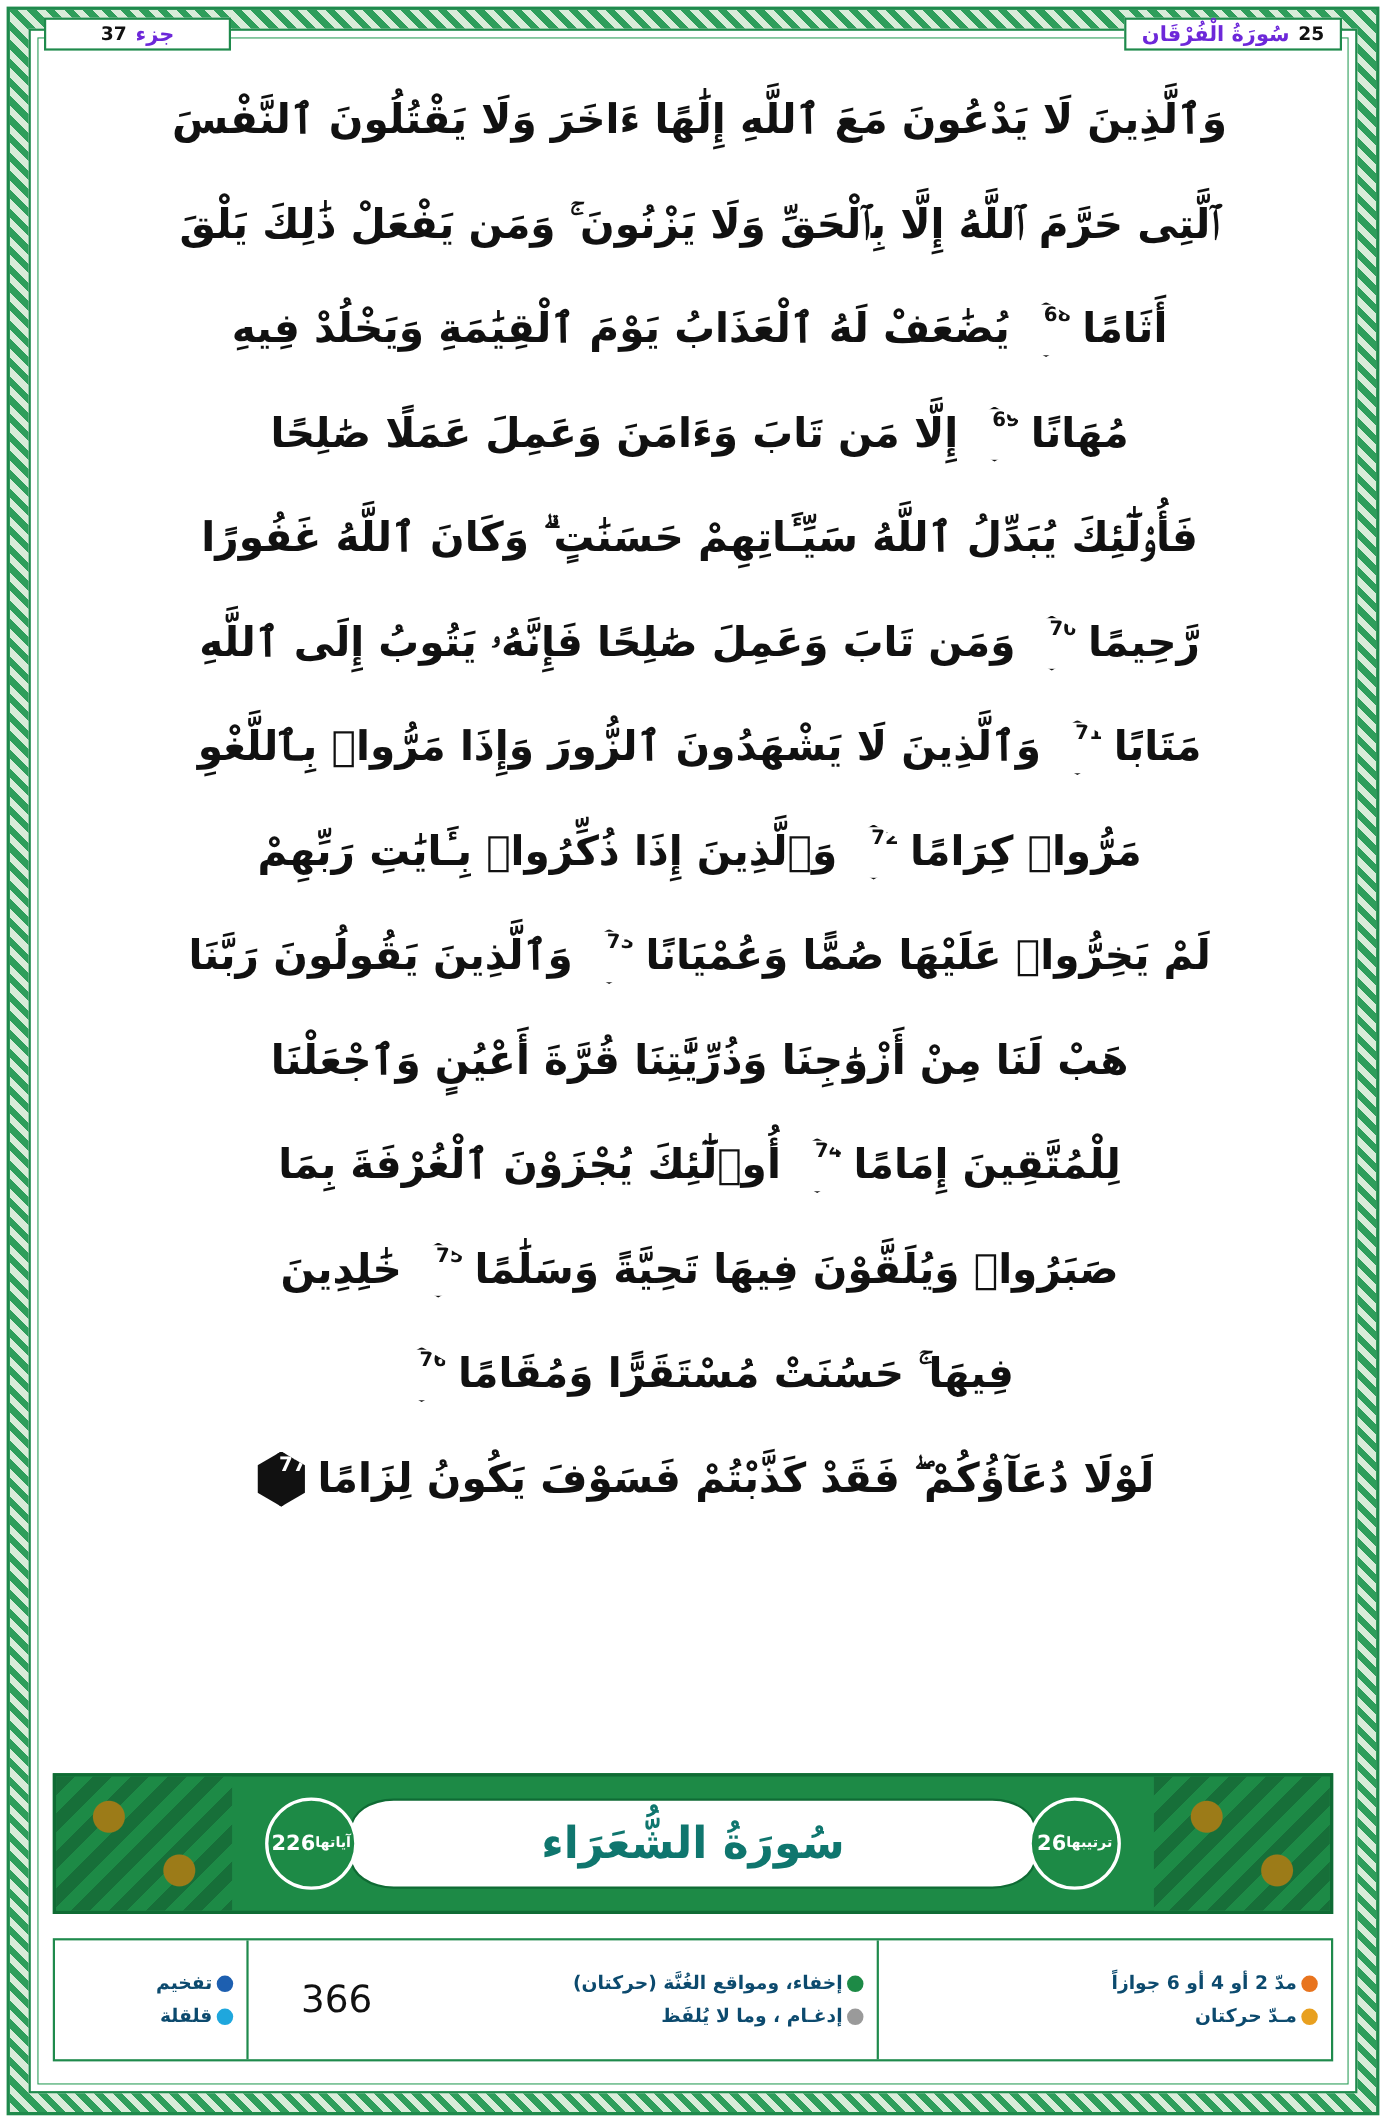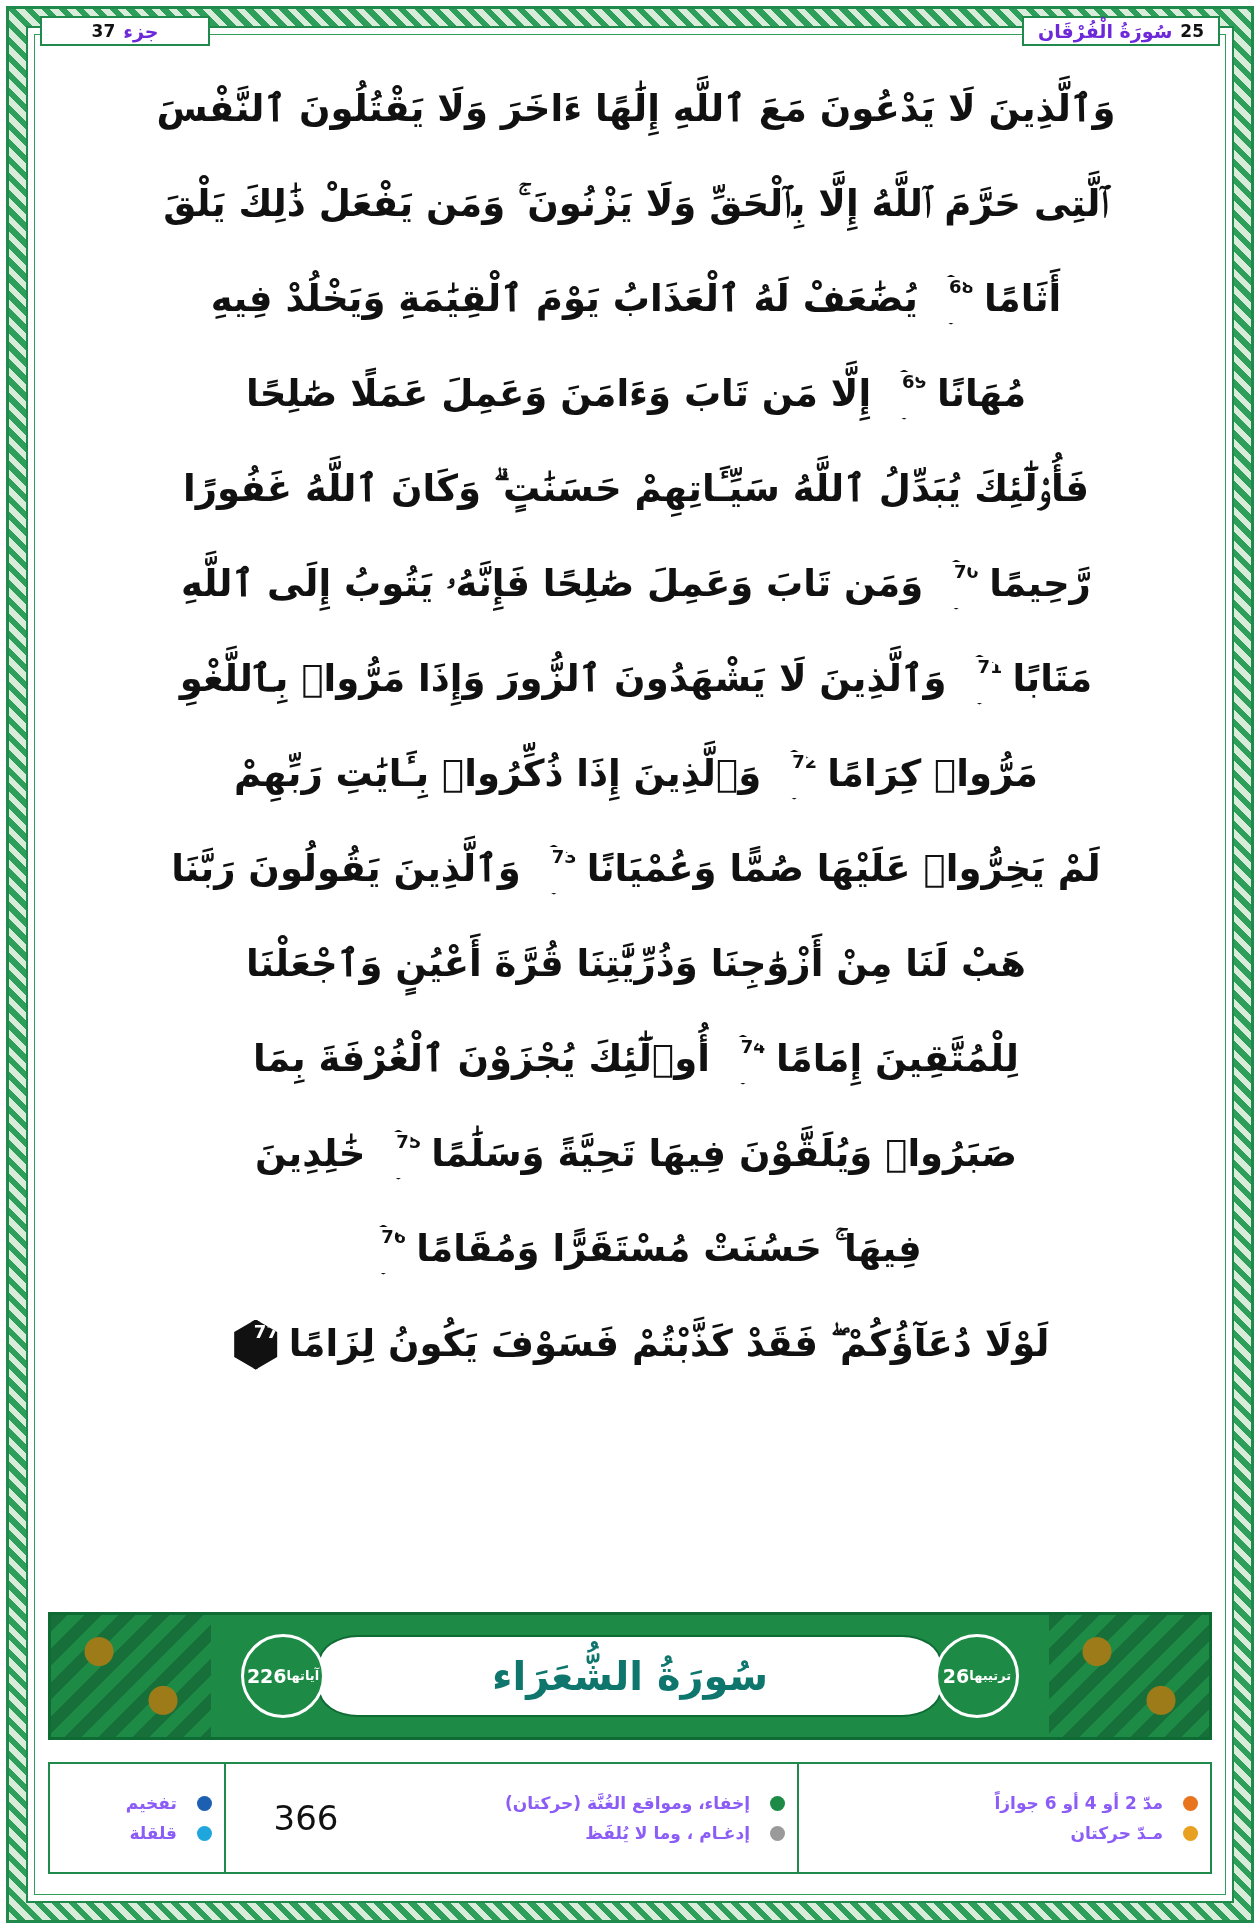--- a/index.html
+++ b/index.html
@@ -207,24 +207,24 @@
     flex-direction: column;
     justify-content: center;
     gap: 10px;
     padding: 6px 12px;
     flex: 1;
   }
   .legend-col.narrow { flex: 0 0 150px; }
   .legend-item {
     display: flex;
     align-items: center;
-    gap: 20px;
+    gap: 4px;
     font-size: 17px;
     font-weight: bold;
-    color: #8b5cf6;
+    color: #0c4a6e;
     direction: rtl;
     white-space: nowrap;
   }
   .dot {
     width: 15px; height: 15px;
     border-radius: 50%;
     flex: 0 0 auto;
   }
   .page-number {
     flex: 0 0 160px;

